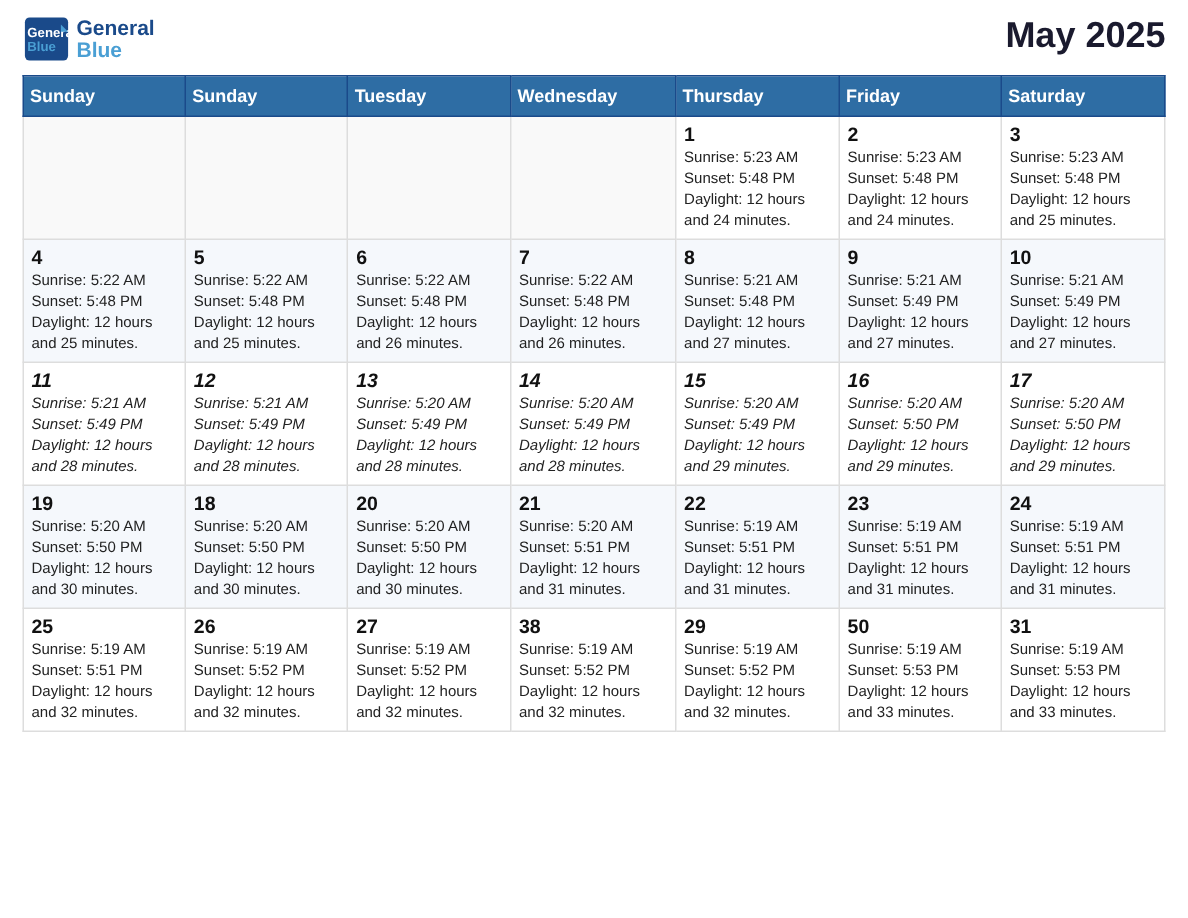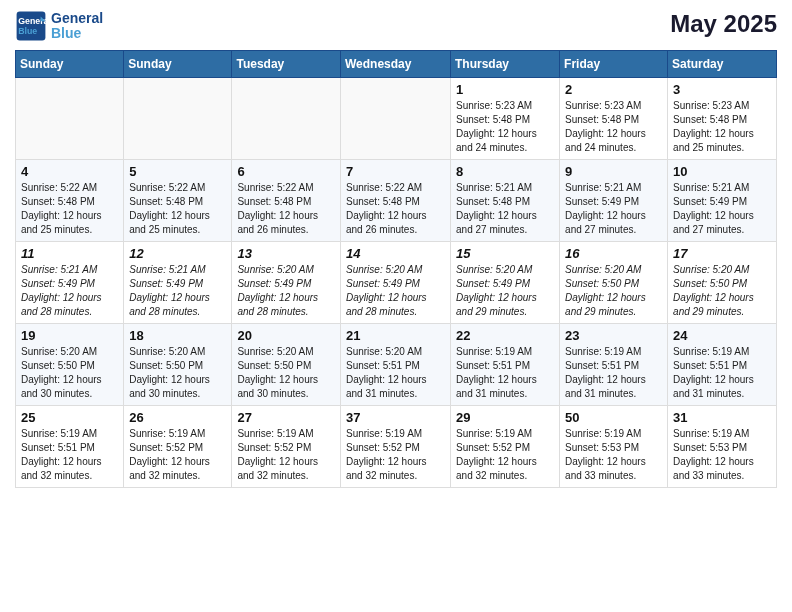--- a/index.html
+++ b/index.html
@@ -322,21 +322,21 @@
 and 32 minutes.</div>
           </td>
           <td>
             <div class="day-num">27</div>
             <div class="day-info" style="white-space: pre-line;">Sunrise: 5:19 AM
 Sunset: 5:52 PM
 Daylight: 12 hours
 and 32 minutes.</div>
           </td>
           <td>
-            <div class="day-num">37</div>
+            <div class="day-num">38</div>
             <div class="day-info" style="white-space: pre-line;">Sunrise: 5:19 AM
 Sunset: 5:52 PM
 Daylight: 12 hours
 and 32 minutes.</div>
           </td>
           <td>
             <div class="day-num">29</div>
             <div class="day-info" style="white-space: pre-line;">Sunrise: 5:19 AM
 Sunset: 5:52 PM
 Daylight: 12 hours

